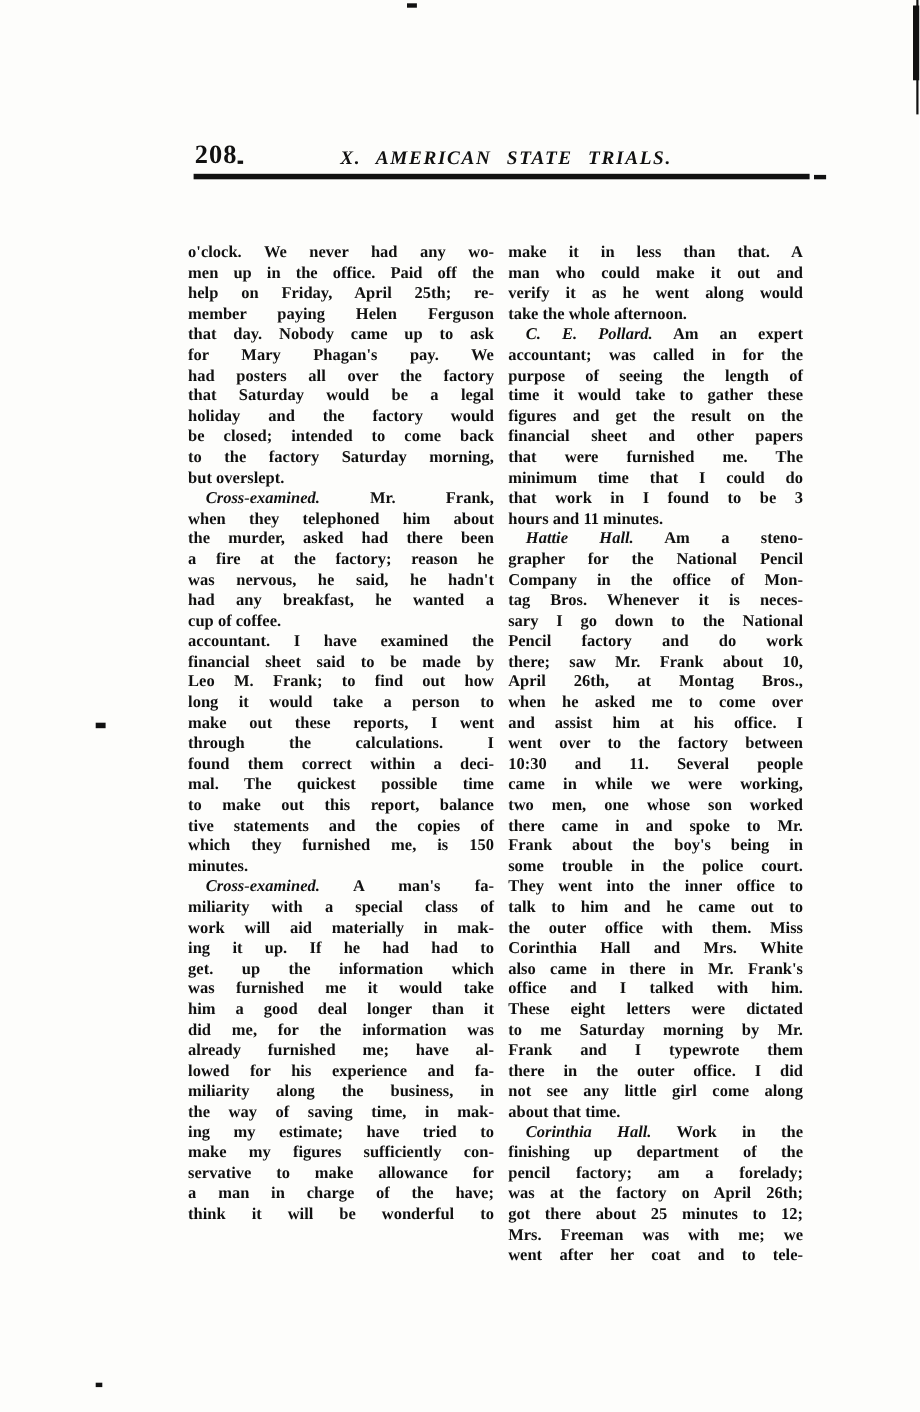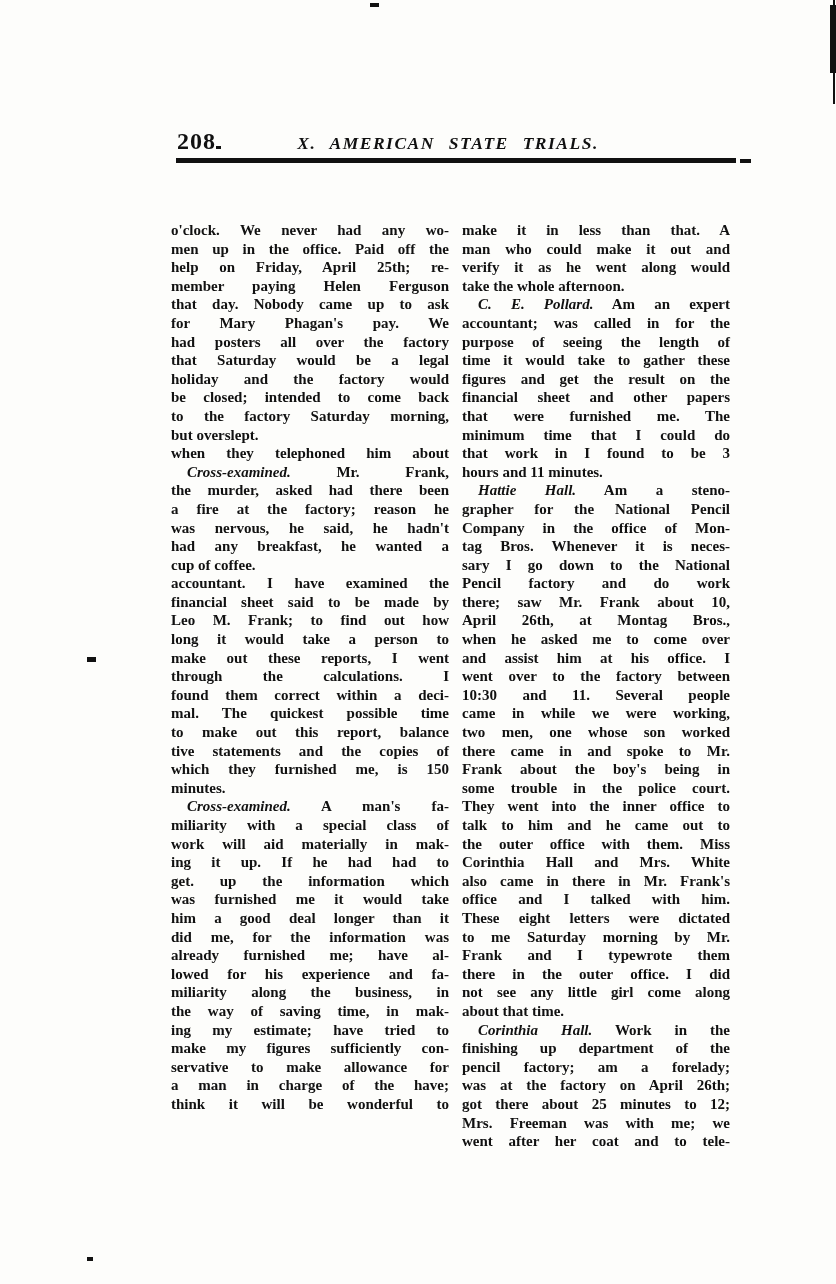--- a/index.html
+++ b/index.html
@@ -11,21 +11,21 @@
     background:var(--paper);
     font-family:"Liberation Serif","DejaVu Serif",serif;
     color:var(--ink);
     overflow:hidden;
   }
   .page-number {
     position:absolute; left:177px; top:128px;
     font-size:24px; font-weight:bold; letter-spacing:1px;
   }
   .running-title {
-    position:absolute; left:168px; top:133px; width:560px;
+    position:absolute; left:180px; top:133px; width:560px;
     text-align:center;
     font-size:17.5px; font-weight:bold; font-style:italic;
     letter-spacing:1.5px; word-spacing:8px;
   }
   .header-rule {
     position:absolute; left:176px; top:158px; width:560px; height:5px;
     background:var(--ink);
   }
   .header-rule-fragment {
     position:absolute; left:740px; top:159px; width:11px; height:4px;
@@ -73,22 +73,22 @@
       <div class="line">help on Friday, April 25th; re-</div>
       <div class="line">member paying Helen Ferguson</div>
       <div class="line">that day. Nobody came up to ask</div>
       <div class="line">for Mary Phagan's pay.  We</div>
       <div class="line">had posters all over the factory</div>
       <div class="line">that Saturday would be a legal</div>
       <div class="line">holiday and the factory would</div>
       <div class="line">be closed; intended to come back</div>
       <div class="line">to the factory Saturday morning,</div>
       <div class="line end">but overslept.</div>
+      <div class="line indent"><i>Cross-examined.</i> Mr. Frank,</div>
       <div class="line">when they telephoned him about</div>
-      <div class="line indent"><i>Cross-examined.</i> Mr. Frank,</div>
       <div class="line">the murder, asked had there been</div>
       <div class="line">a fire at the factory; reason he</div>
       <div class="line">was nervous, he said, he hadn't</div>
       <div class="line">had any breakfast, he wanted a</div>
       <div class="line end">cup of coffee.</div>
       <div class="line">accountant. I have examined the</div>
       <div class="line">financial sheet said to be made by</div>
       <div class="line">Leo M. Frank; to find out how</div>
       <div class="line">long it would take a person to</div>
       <div class="line">make out these reports, I went</div>

